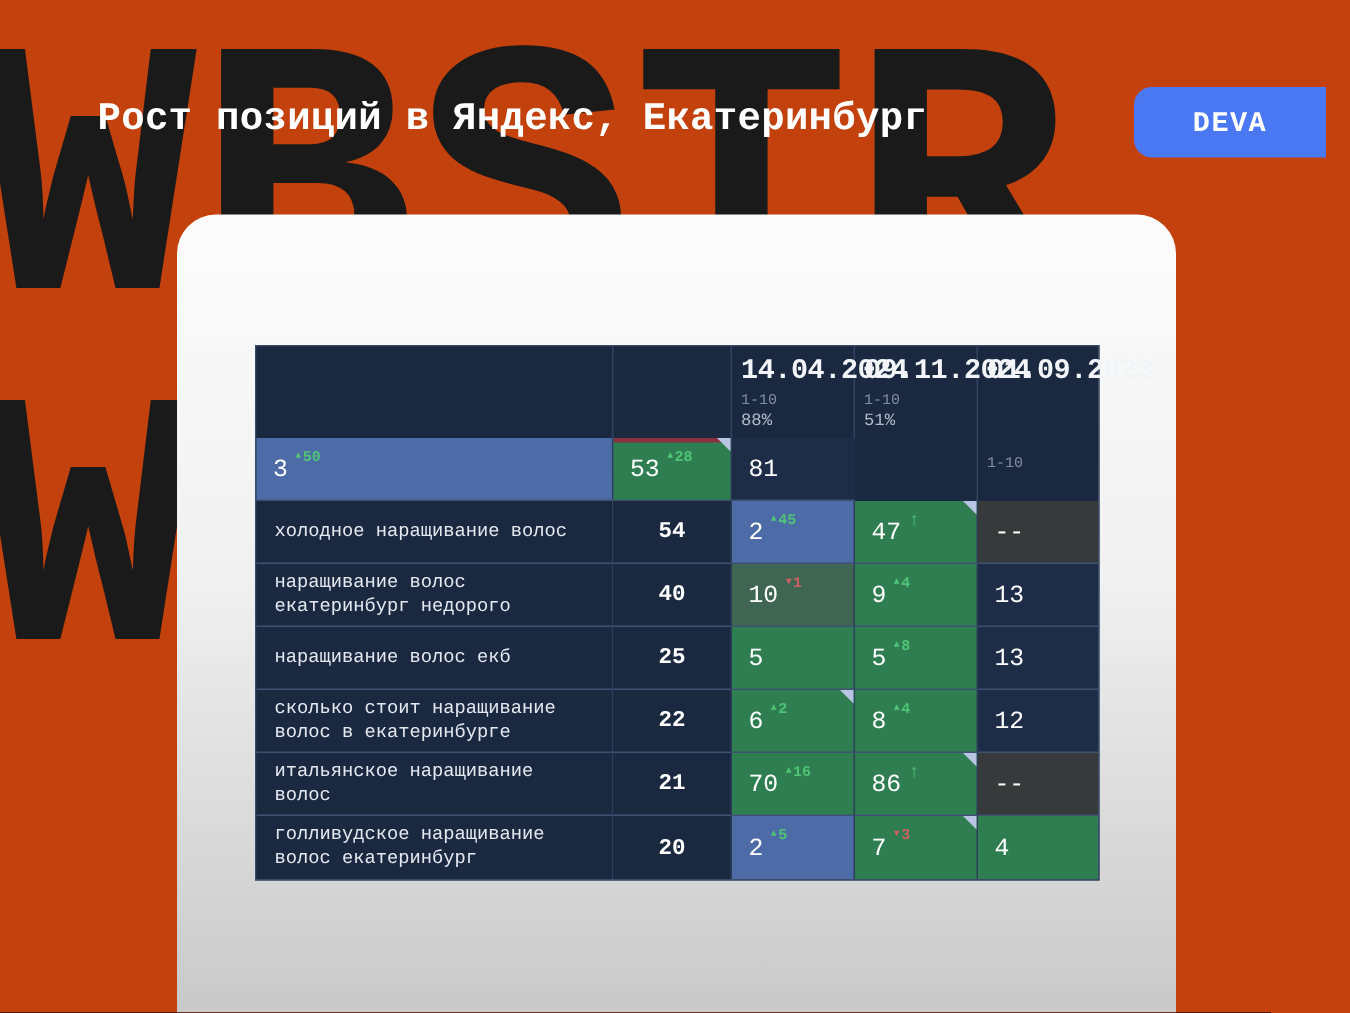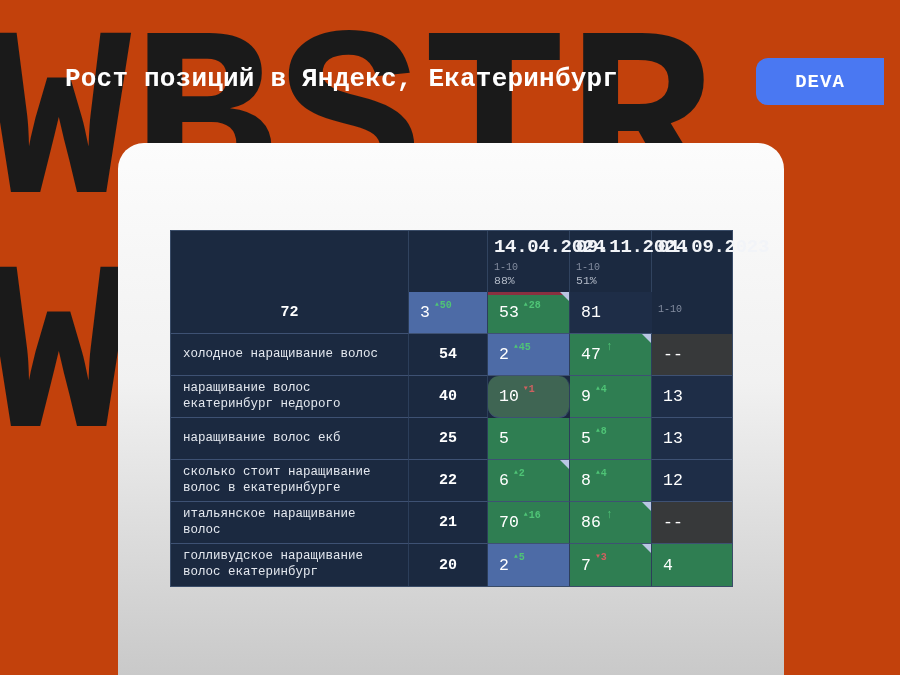--- a/index.html
+++ b/index.html
@@ -56,21 +56,21 @@
 
   .query-cell { background:#1b2940; display:flex; align-items:center; padding:3px 14px 3px 12px; }
   .query-cell span { font-size:12.5px; line-height:1.25; color:#e4e8ef; }
   .freq-cell { background:#1b2940; display:flex; align-items:center; justify-content:center;
                font-size:15px; font-weight:bold; color:#fff; }
 
   .pos-cell { position:relative; display:flex; align-items:center; padding-left:11px;
               font-size:16.5px; color:#fff; }
   .bg-blue { background:#4d6ba6; }
   .bg-green { background:#2f7e52; }
-  .bg-green-dark { background:#3f6553;border-radius:11px; }
+  .bg-green-dark { background:#3f6553; }
   .bg-navy { background:#1e2d47; }
   .bg-gray { background:#37393a; }
   .alert-top { box-shadow:inset 0 3px 0 #8a3040; }
 
   .delta { margin-left:5px; align-self:flex-start; margin-top:7px; font-size:10px;
            font-weight:bold; letter-spacing:0; line-height:1.4; }
   .delta.up { color:#4fc476; }
   .delta.down { color:#cf6060; }
   .delta .arr { font-size:6.5px; vertical-align:2px; margin-right:1px; }
   .delta.uparrow { font-size:12px; margin-top:5px; }
@@ -113,21 +113,20 @@
         </div>
         <div class="th-date">
           <span class="date">01.09.2023</span>
           <span class="range">1-10</span>
           <span class="pct">88%</span>
         </div>
       </div>
 
       <div>
           <div class="tr">
-            <div class="freq-cell">72</div>
             <div class="pos-cell bg-blue">
               <span>3</span>
               <span class="delta up"><span class="arr">▲</span>50</span>
             </div>
             <div class="pos-cell bg-green alert-top">
               <span>53</span>
               <span class="delta up"><span class="arr">▲</span>28</span>
               <span class="corner"></span>
             </div>
             <div class="pos-cell bg-navy">

